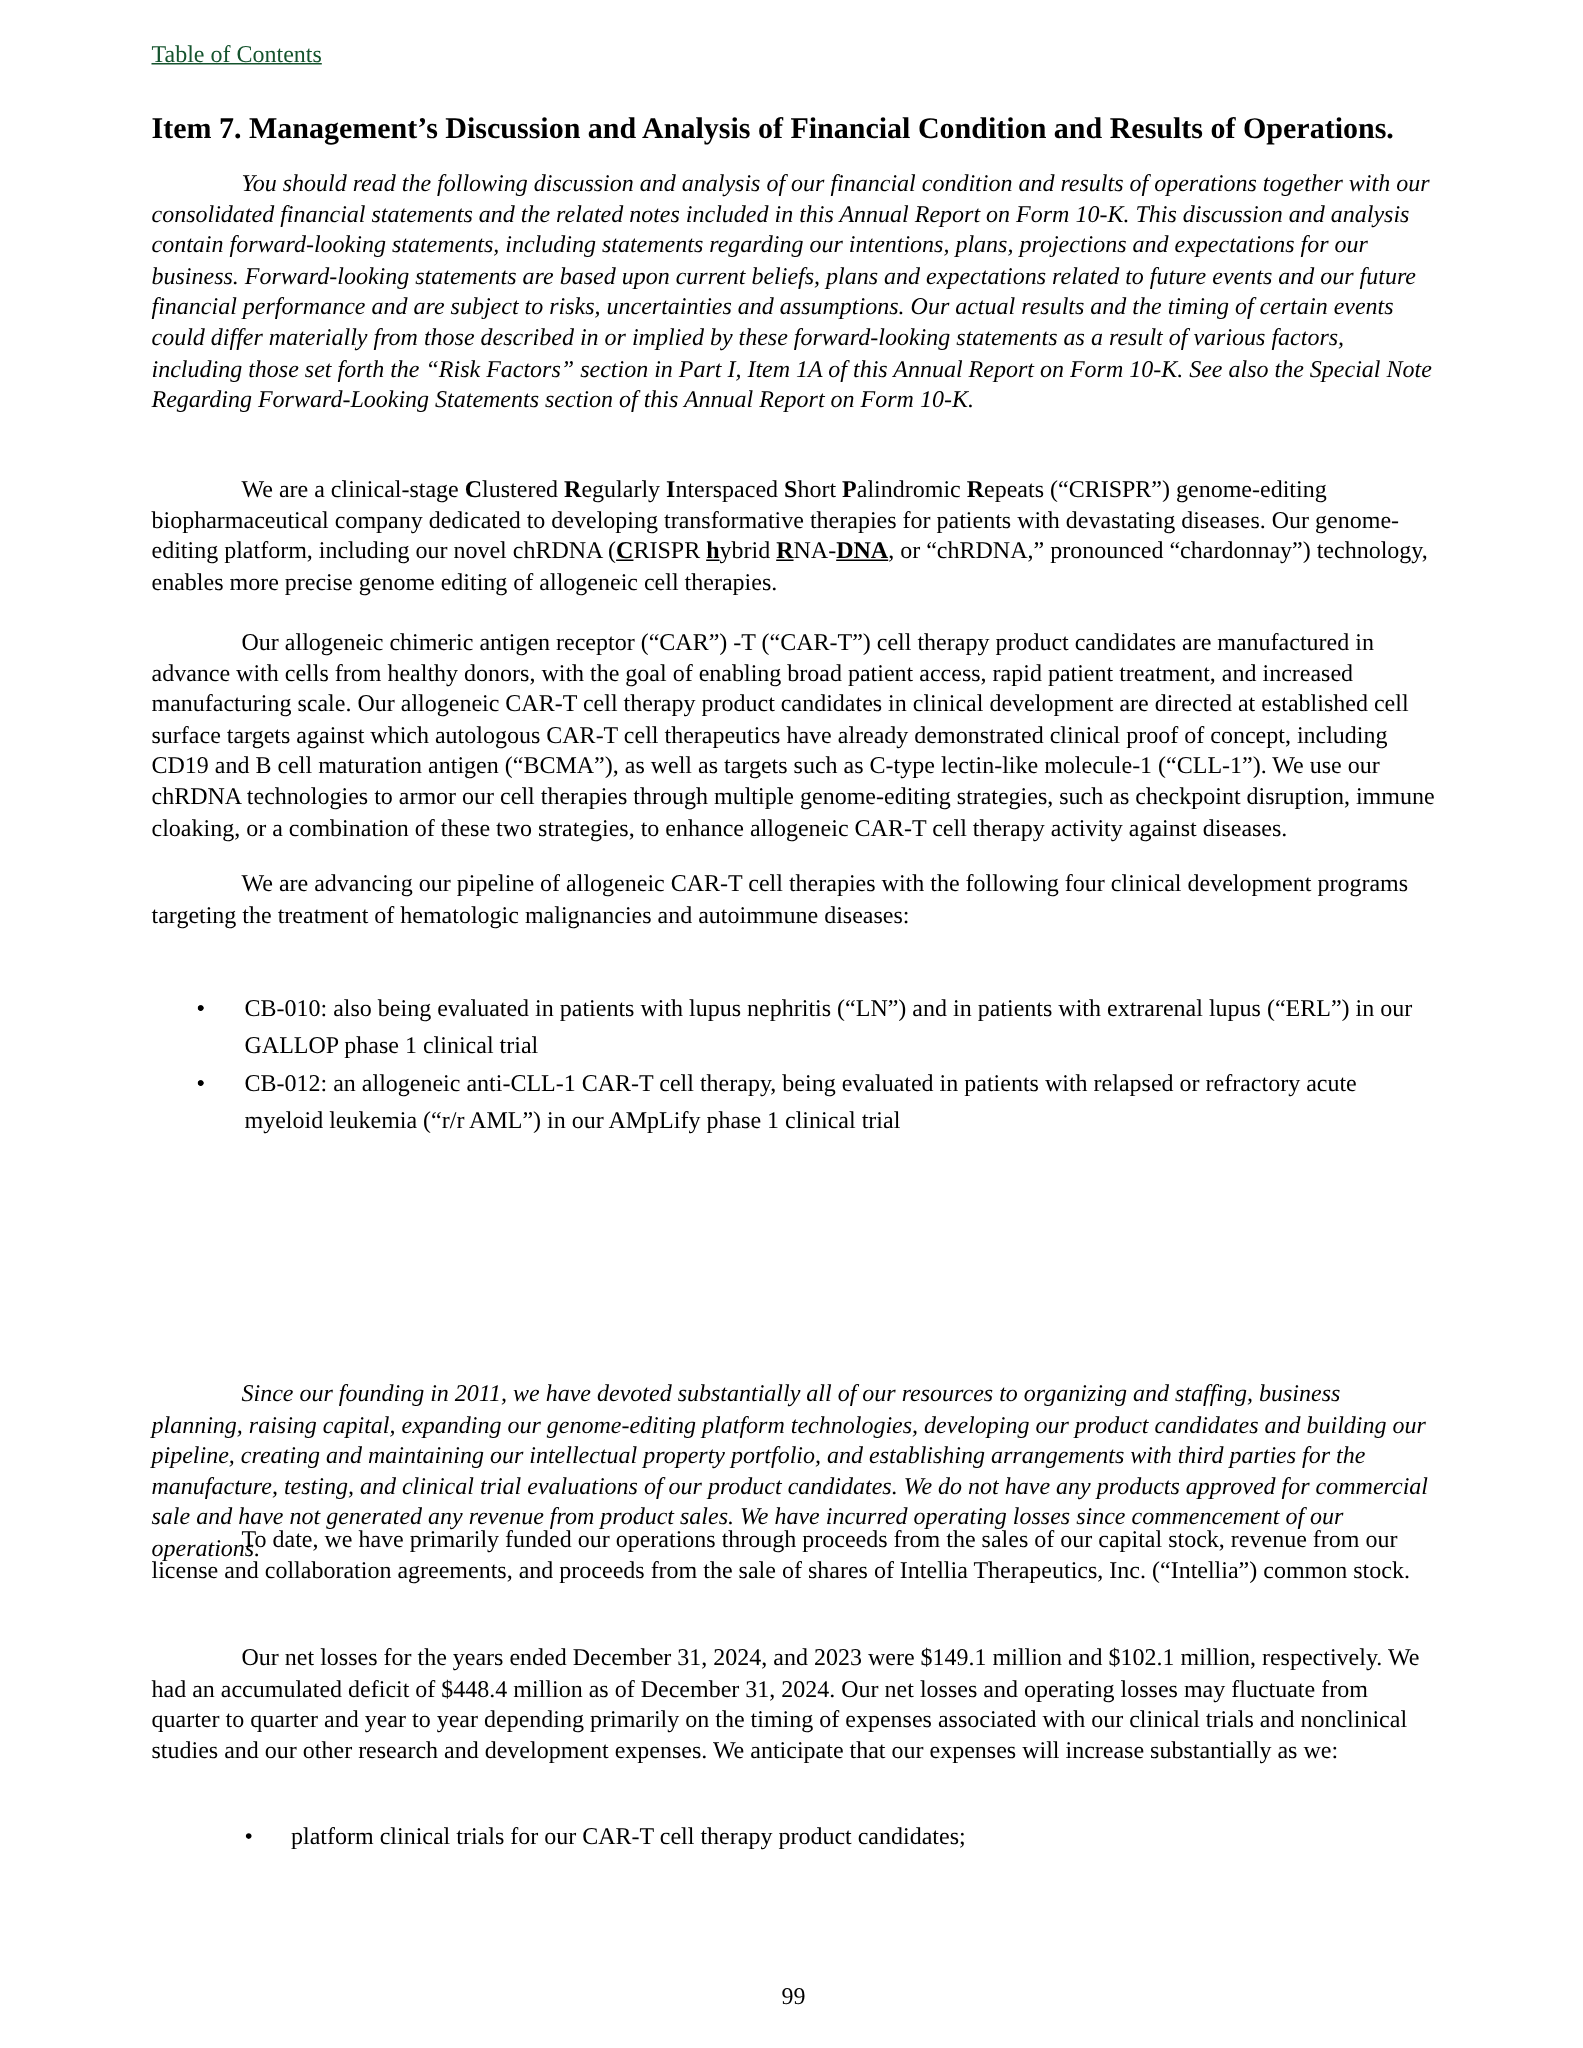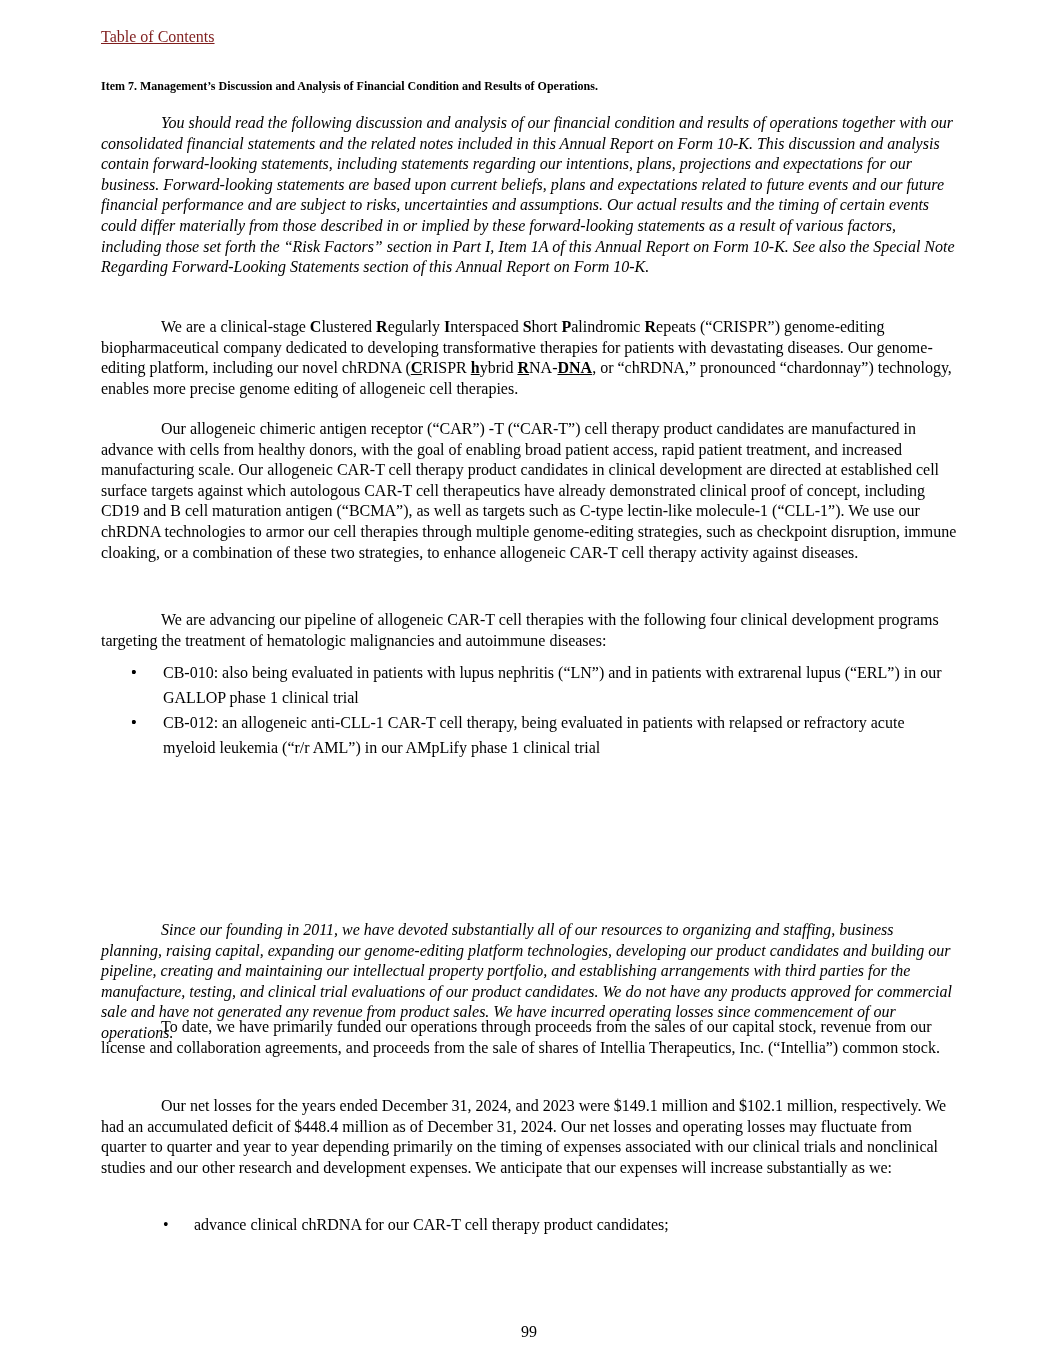--- a/index.html
+++ b/index.html
@@ -4,31 +4,31 @@
   <style>
     html, body { margin: 0; padding: 0; background: #ffffff; }
     body {
       width: 1055px; height: 1365px; position: relative; overflow: hidden;
       font-family: "Liberation Serif", "DejaVu Serif", serif;
       color: #000000; font-size: 16px;
     }
     .page { position: absolute; left: 101px; top: 0; width: 856px; }
     .toc-link {
       position: absolute; top: 28px; left: 0;
-      color: #7f1d1d; text-decoration: underline; font-size: 16px; cursor: pointer;
+      color: #14532d; text-decoration: underline; font-size: 16px; cursor: pointer;
     }
     .item-heading {
       position: absolute; top: 76px; left: 0; margin: 0;
-      font-weight: bold; font-size: 12px; line-height: 20px;
+      font-weight: bold; font-size: 20px; line-height: 20px;
     }
     .para { position: absolute; left: 0; width: 856px; margin: 0; line-height: 20.6px; text-indent: 60px; }
     .intro { top: 113px; font-style: italic; }
     .p1 { top: 317px; }
     .p2 { top: 419px; }
-    .p3 { top: 610px; }
+    .p3 { top: 580px; }
     .bullets { position: absolute; left: 0; top: 660px; width: 856px; margin: 0; padding: 0; list-style: none; }
     .bullets li { position: relative; padding-left: 62px; line-height: 25px; margin-bottom: 0; }
     .bullets li .dot { position: absolute; left: 30px; top: 0; }
     .p4 { top: 920px; font-style: italic; }
     .p5 { top: 1017px; }
     .p6 { top: 1096px; }
     .bullets2 { position: absolute; left: 0; top: 1215px; width: 856px; margin: 0; padding: 0; list-style: none; }
     .bullets2 li { position: relative; padding-left: 93px; line-height: 20px; }
     .bullets2 li .dot { position: absolute; left: 62px; top: 0; }
     .page-number { position: absolute; top: 1323px; left: 0; width: 856px; text-align: center; }
@@ -58,17 +58,17 @@
     <li><span class="dot">•</span><span>CB-012: an allogeneic anti-CLL-1 CAR-T cell therapy, being evaluated in patients with relapsed or refractory acute myeloid leukemia (“r/r AML”) in our AMpLify phase 1 clinical trial</span></li>
   </ul>
 
   <p class="para p4">Since our founding in 2011, we have devoted substantially all of our resources to organizing and staffing, business planning, raising capital, expanding our genome-editing platform technologies, developing our product candidates and building our pipeline, creating and maintaining our intellectual property portfolio, and establishing arrangements with third parties for the manufacture, testing, and clinical trial evaluations of our product candidates. We do not have any products approved for commercial sale and have not generated any revenue from product sales. We have incurred operating losses since commencement of our operations.</p>
 
   <p class="para p5">To date, we have primarily funded our operations through proceeds from the sales of our capital stock, revenue from our license and collaboration agreements, and proceeds from the sale of shares of Intellia Therapeutics, Inc. (“Intellia”) common stock.</p>
 
   <p class="para p6">Our net losses for the years ended December 31, 2024, and 2023 were $149.1 million and $102.1 million, respectively. We had an accumulated deficit of $448.4 million as of December 31, 2024. Our net losses and operating losses may fluctuate from quarter to quarter and year to year depending primarily on the timing of expenses associated with our clinical trials and nonclinical studies and our other research and development expenses. We anticipate that our expenses will increase substantially as we:</p>
 
   <ul class="bullets2">
-    <li><span class="dot">•</span><span>advance clinical chRDNA for our CAR-T cell therapy product candidates;</span></li>
+    <li><span class="dot">•</span><span>platform clinical trials for our CAR-T cell therapy product candidates;</span></li>
   </ul>
 
   <div class="page-number">99</div>
 </div>
 
 </body></html>

